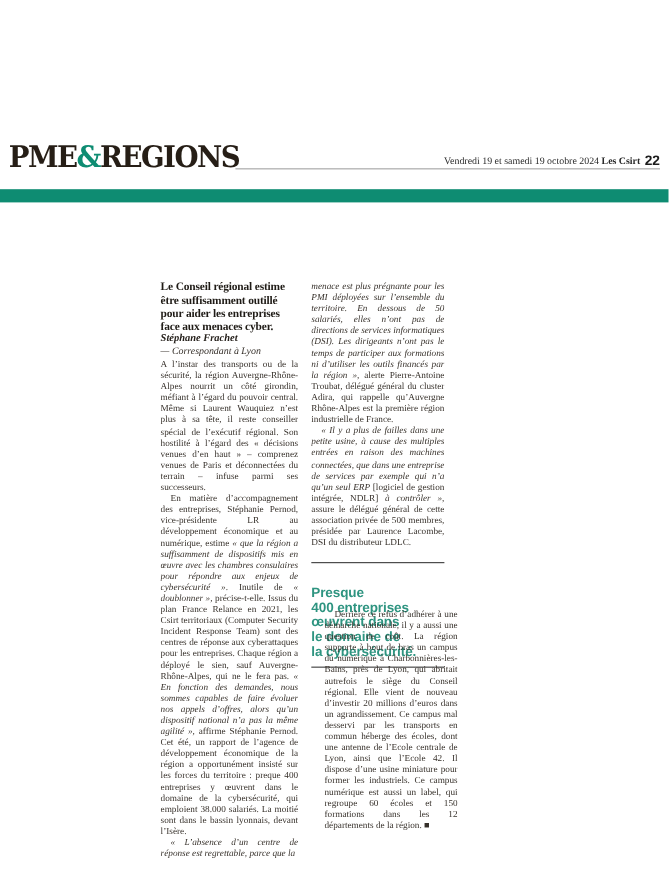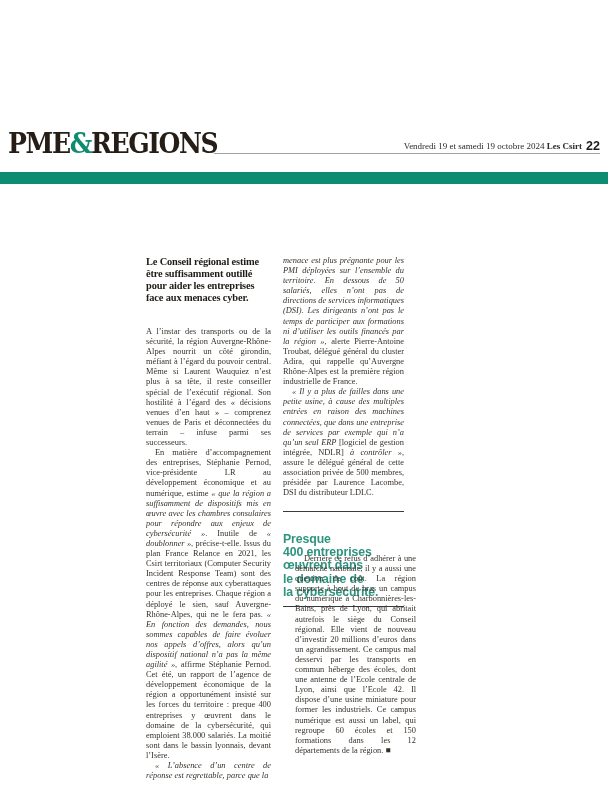--- a/index.html
+++ b/index.html
@@ -55,20 +55,24 @@
     <span class="brand">Les Csirt</span><span class="pagenum">22</span></div>
 
   <div class="teal-bar" style="background: rgb(14, 140, 114);"></div>
 
 
   <div class="standfirst">Le Conseil régional estime
 être suffisamment outillé
 pour aider les entreprises
 face aux menaces cyber.</div>
 
+  <div class="byline">
+    <div class="byline-name">Stéphane Frachet</div>
+    <div class="byline-role">— Correspondant à Lyon</div>
+  </div>
 
   <div class="col" id="col-left">
       <p class="para"><span>A l’instar des transports ou de la sécurité, la région Auvergne-Rhône-Alpes nourrit un côté girondin, méfiant à l’égard du pouvoir central. Même si Laurent Wauquiez n’est plus à sa tête, il reste conseiller spécial de l’exécutif régional. Son hostilité à l’égard des « décisions venues d’en haut » – comprenez venues de Paris et déconnectées du terrain – infuse parmi ses successeurs.</span></p>
       <p class="para"><span>En matière d’accompagnement des entreprises, Stéphanie Pernod, vice-présidente LR au développement économique et au numérique, estime </span><span class="it">« que la région a suffisamment de dispositifs mis en œuvre avec les chambres consulaires pour répondre aux enjeux de cybersécurité »</span><span>. Inutile de </span><span class="it">« doublonner »</span><span>, précise-t-elle. Issus du plan France Relance en 2021, les Csirt territoriaux (Computer Security Incident Response Team) sont des centres de réponse aux cyberattaques pour les entreprises. Chaque région a déployé le sien, sauf Auvergne-Rhône-Alpes, qui ne le fera pas. </span><span class="it">« En fonction des demandes, nous sommes capables de faire évoluer nos appels d’offres, alors qu’un dispositif national n’a pas la même agilité »</span><span>, affirme Stéphanie Pernod. Cet été, un rapport de l’agence de développement économique de la région a opportunément insisté sur les forces du territoire : preque 400 entreprises y œuvrent dans le domaine de la cybersécurité, qui emploient 38.000 salariés. La moitié sont dans le bassin lyonnais, devant l’Isère.</span></p>
       <p class="para"><span class="it">« L’absence d’un centre de réponse est regrettable, parce que la</span></p>
     </div>
 
   <div class="col" id="col-right-top">
       <p class="para"><span class="it">menace est plus prégnante pour les PMI déployées sur l’ensemble du territoire. En dessous de 50 salariés, elles n’ont pas de directions de services informatiques (DSI). Les dirigeants n’ont pas le temps de participer aux formations ni d’utiliser les outils financés par la région »</span><span>, alerte Pierre-Antoine Troubat, délégué général du cluster Adira, qui rappelle qu’Auvergne Rhône-Alpes est la première région industrielle de France.</span></p>
       <p class="para"><span class="it">« Il y a plus de failles dans une petite usine, à cause des multiples entrées en raison des machines connectées, que dans une entreprise de services par exemple qui n’a qu’un seul ERP </span><span>[logiciel de gestion intégrée, NDLR] </span><span class="it">à contrôler »</span><span>, assure le délégué général de cette association privée de 500 membres, présidée par Laurence Lacombe, DSI du distributeur LDLC.</span></p>

